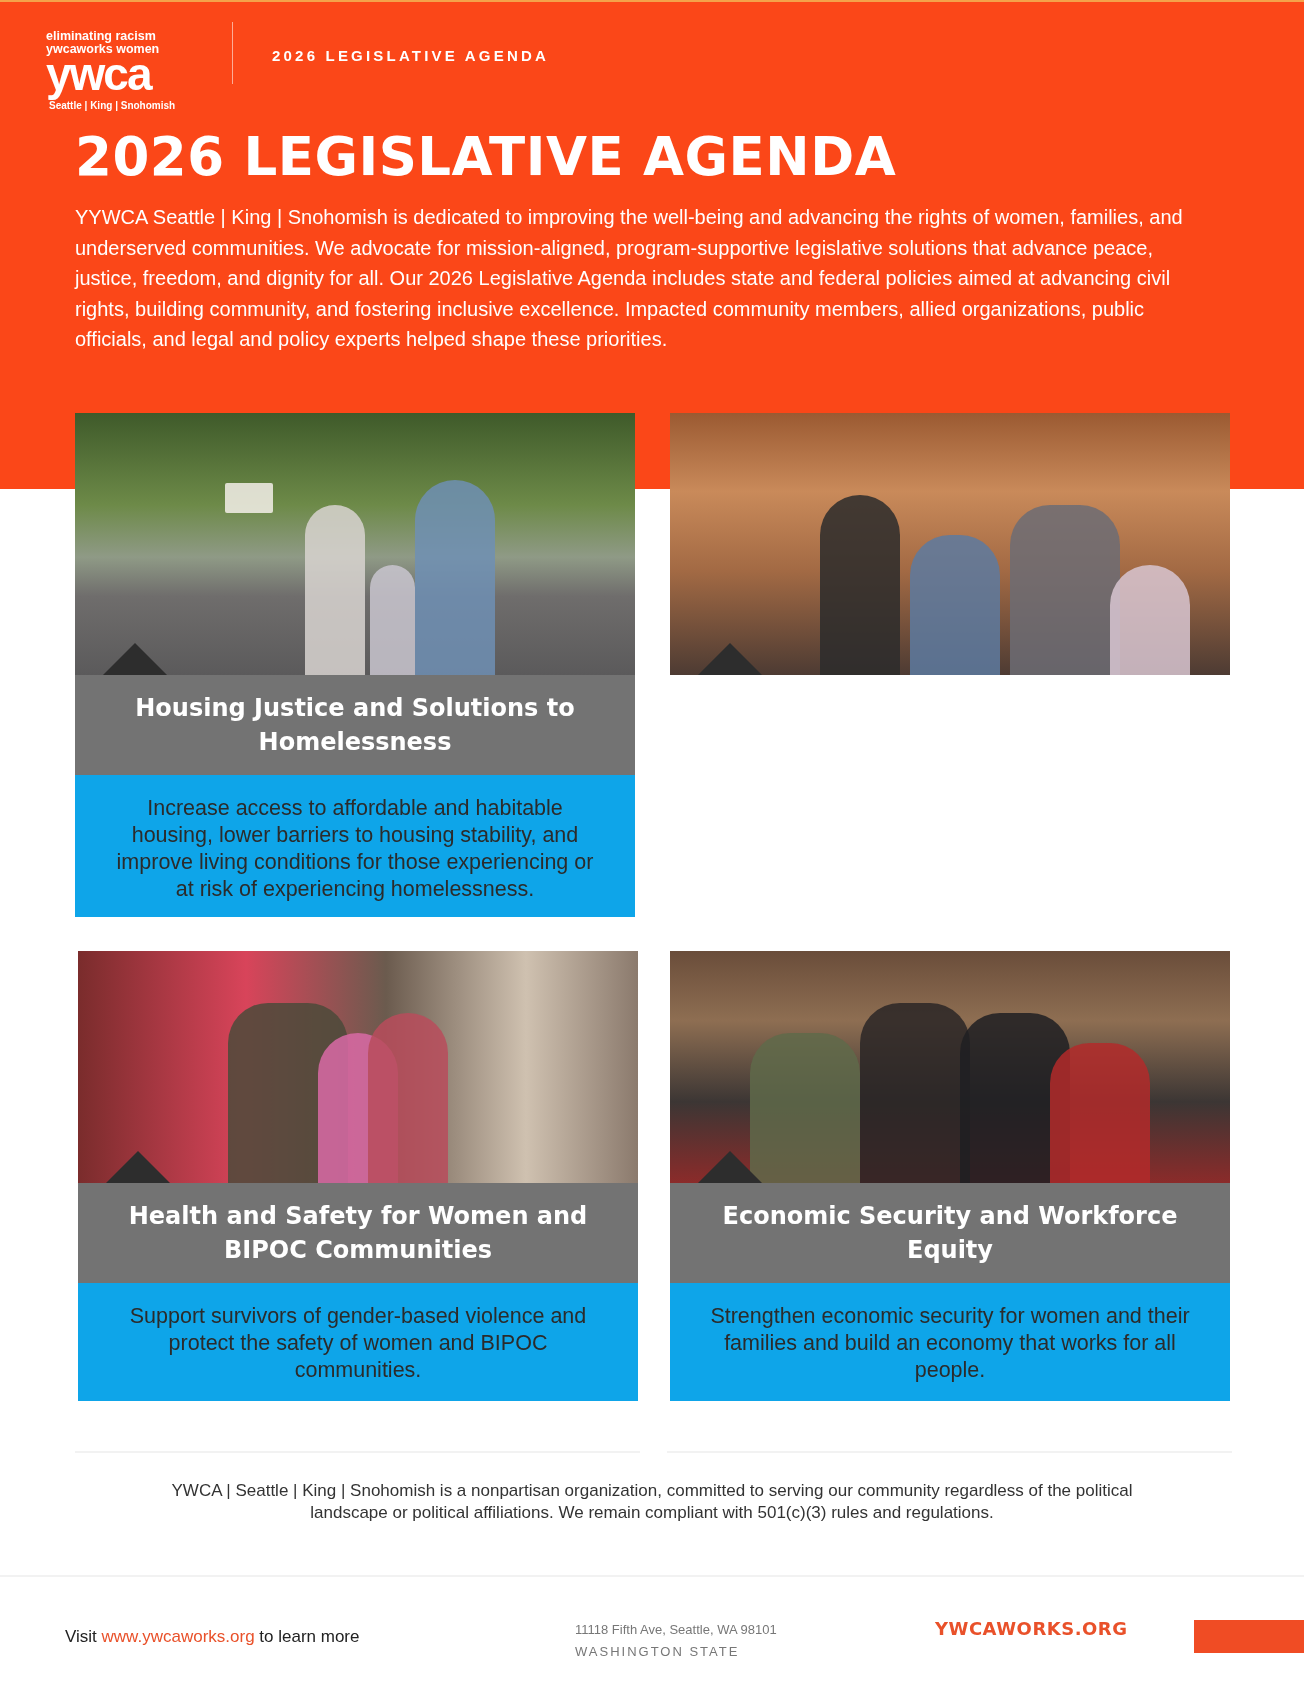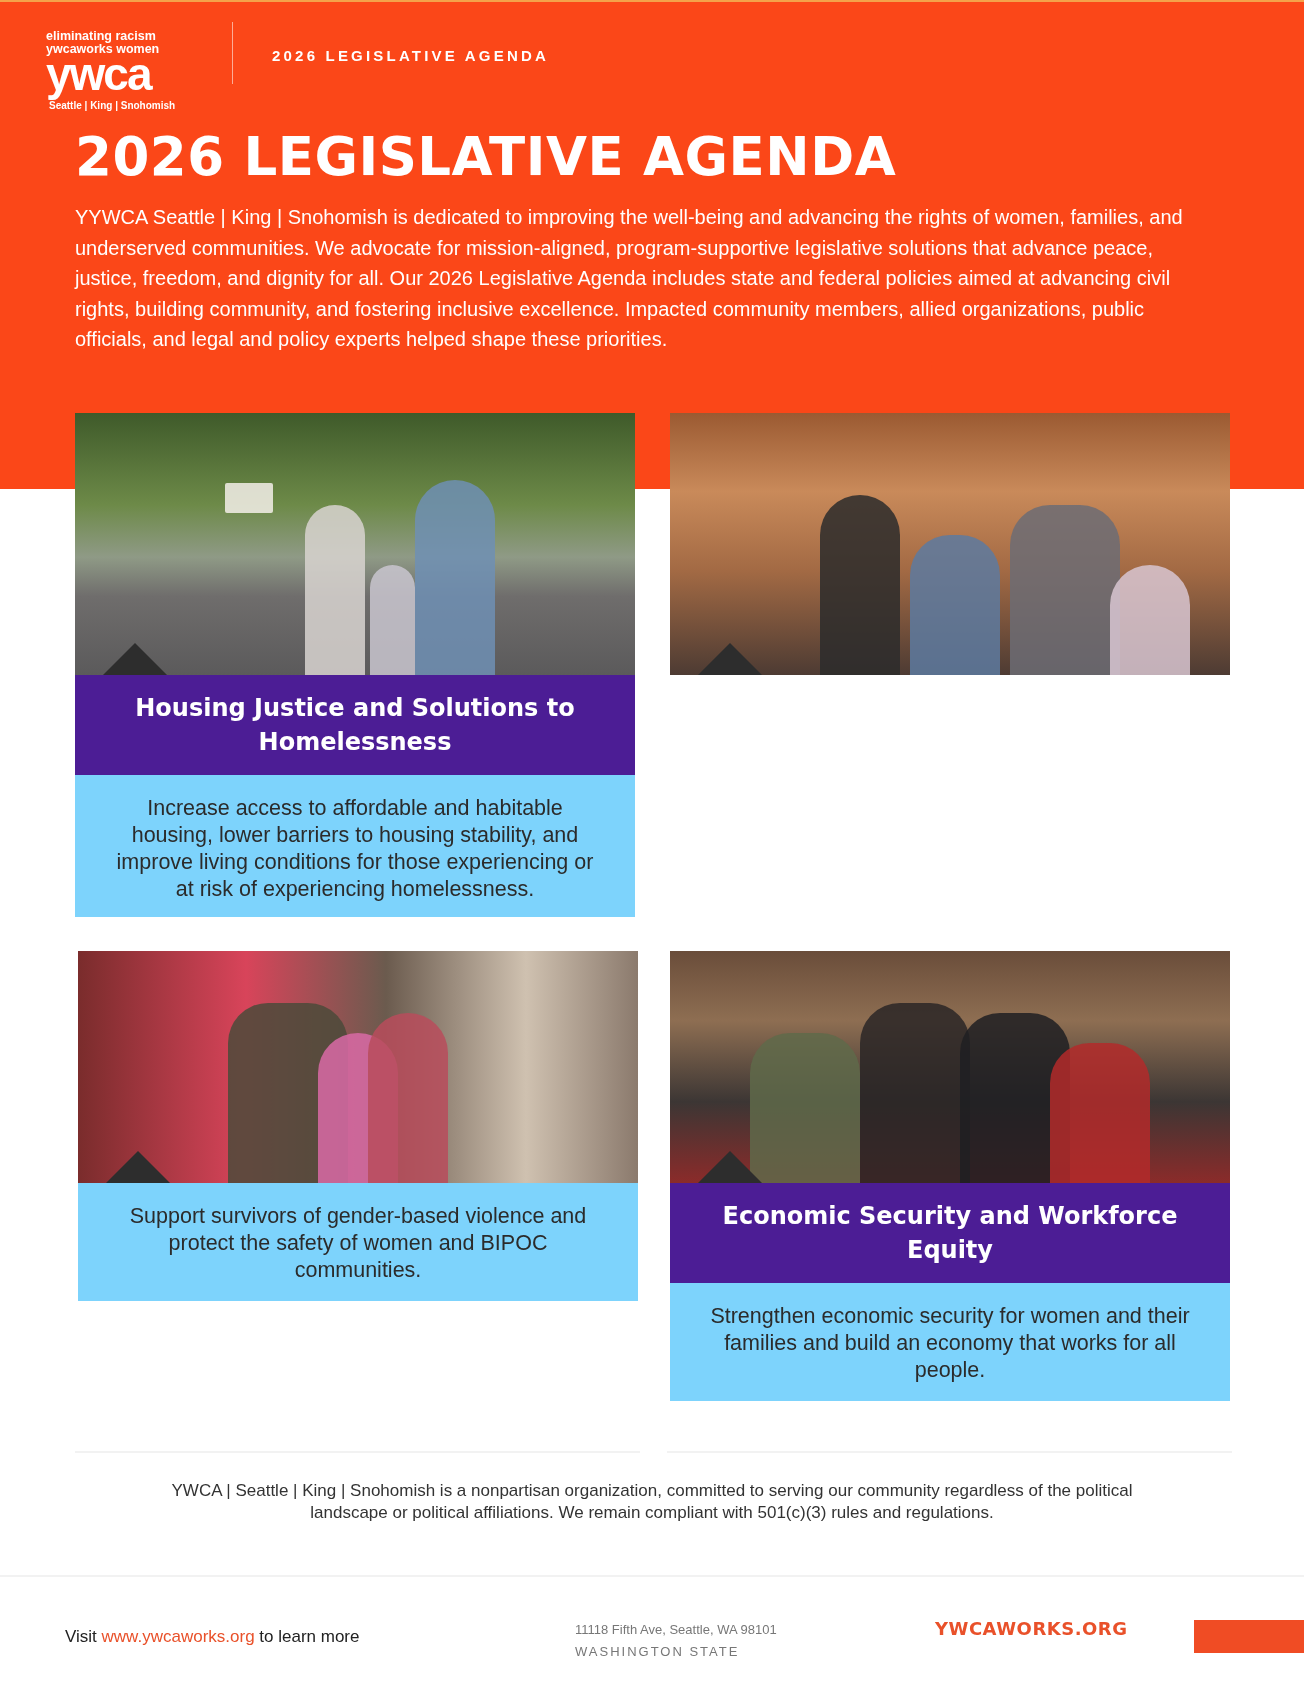--- a/index.html
+++ b/index.html
@@ -14,22 +14,22 @@
   .logo .sub { font-family: "Liberation Sans", sans-serif; font-weight: 700; font-size: 10px; margin-top: 8px; margin-left: 3px; }
   .vdiv { position: absolute; left: 232px; top: 20px; width: 1px; height: 62px; background: rgba(255,255,255,0.55); }
   .topbar-title { position: absolute; left: 272px; top: 45px; color: #fff; font-size: 15px; font-weight: 700; letter-spacing: 3.2px; }
 
   .page-title { position: absolute; left: 75px; top: 122px; color: #fff; font-family: "DejaVu Sans", sans-serif; font-weight: 900; font-size: 53px; letter-spacing: 0.5px; line-height: 66px; }
   .intro { position: absolute; left: 75px; top: 200px; width: 1140px; color: #fff; font-family: "Liberation Sans", sans-serif; font-size: 20px; line-height: 30.5px; }
 
   .card { position: absolute; width: 560px; }
   .card .photo { position: relative; width: 100%; height: 262px; overflow: hidden; }
   .card .photo .pointer { position: absolute; left: 28px; bottom: 0; width: 0; height: 0; border-left: 32px solid transparent; border-right: 32px solid transparent; border-bottom: 32px solid #2d2d2d; }
-  .card .title-bar { background: #4c1d95; color: #fff; height: 100px; display: flex; align-items: center; justify-content: center; text-align: center; padding: 0 40px; font-family: "DejaVu Sans", sans-serif; font-weight: 700; font-size: 24px; line-height: 34px; }
-  .card .desc { background: #7dd3fc; color: #2b2b2b; height: 142px; padding: 20px 30px; text-align: center; font-size: 21.5px; line-height: 27px; }
+  .card .title-bar { background: #737373; color: #fff; height: 100px; display: flex; align-items: center; justify-content: center; text-align: center; padding: 0 40px; font-family: "DejaVu Sans", sans-serif; font-weight: 700; font-size: 24px; line-height: 34px; }
+  .card .desc { background: #0ea5e9; color: #2b2b2b; height: 142px; padding: 20px 30px; text-align: center; font-size: 21.5px; line-height: 27px; }
 
   .c1 { left: 75px; top: 413px; }
   .c2 { left: 670px; top: 413px; }
   .c3 { left: 78px; top: 951px; }
   .c4 { left: 670px; top: 951px; }
   .c3 .photo, .c4 .photo { height: 232px; }
   .c3 .desc, .c4 .desc { height: 118px; padding-top: 20px; }
 
   
   .p1 { background: linear-gradient(180deg, #3f5a2a 0%, #6d8a48 35%, #8f9a86 55%, #6f6d6c 70%, #5b5a5b 100%); }
@@ -90,20 +90,21 @@
   </div>
 </div>
 
 <div class="card c3">
   <div class="photo p3">
     <div class="figure" style="left:150px;width:120px;height:180px;background:#4b4a3a;"></div>
     <div class="figure" style="left:240px;width:80px;height:150px;background:#d96aa6;"></div>
     <div class="figure" style="left:290px;width:80px;height:170px;background:#b84c5c;"></div>
     <div class="pointer"></div>
   </div>
+  <div class="title-bar">Health and Safety for Women and BIPOC Communities</div>
   <div class="desc">Support survivors of gender-based violence and protect the safety of women and BIPOC communities.</div>
 </div>
 
 <div class="card c4">
   <div class="photo p4">
     <div class="figure" style="left:80px;width:110px;height:150px;background:#5f6a4a;"></div>
     <div class="figure" style="left:190px;width:110px;height:180px;background:#2a2626;"></div>
     <div class="figure" style="left:290px;width:110px;height:170px;background:#1f1f22;"></div>
     <div class="figure" style="left:380px;width:100px;height:140px;background:#b32a2a;"></div>
     <div class="pointer"></div>

